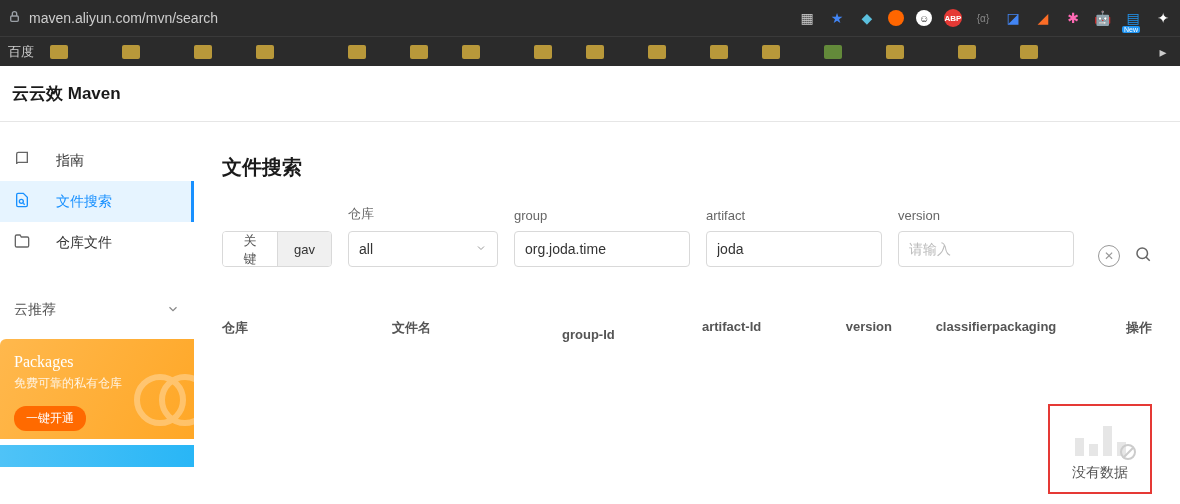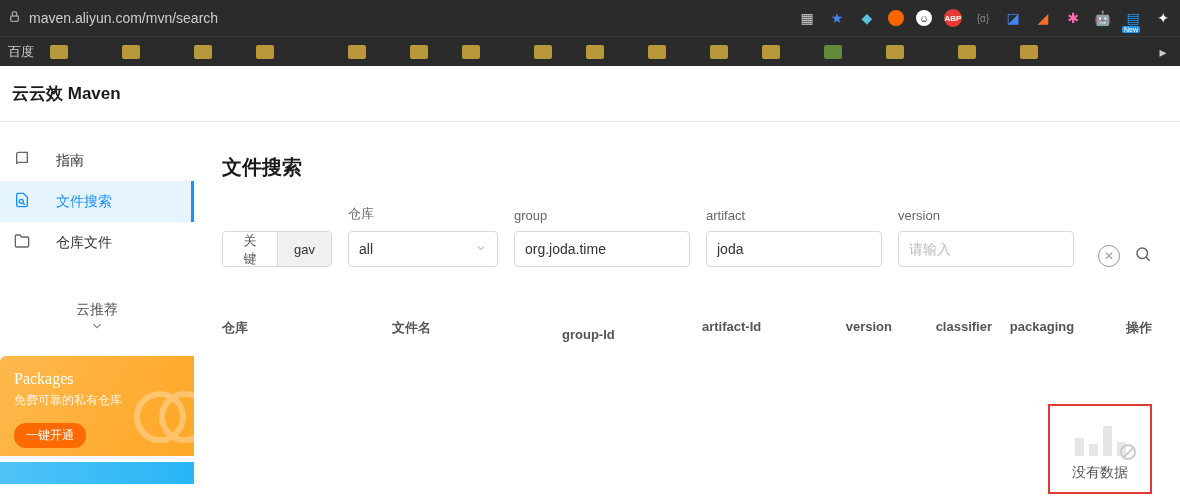--- a/index.html
+++ b/index.html
@@ -27,21 +27,21 @@
     .layout { display: flex; height: calc(504px - 36px - 30px - 56px); }
     
     
     .sidebar { width: 200px; display: flex; flex-direction: column; }
     .sidebar-nav { padding-top: 18px; }
     .sidebar-item { display: flex; align-items: center; gap: 26px; padding: 11px 14px; font-size: 14px; color: #333; cursor: pointer; }
     .sidebar-item.active { background: #e6f4ff; color: #1890ff; border-right: 3px solid #1890ff; }
     .sidebar-item svg { width: 16px; height: 16px; }
     .sidebar-item.active svg { stroke: #1890ff; }
     
-    .sidebar-section { margin-top: 28px; display: flex; align-items: center; justify-content: space-between; padding: 10px 14px; font-size: 14px; color: #555; cursor: pointer; flex-direction: column; }
+    .sidebar-section { margin-top: 28px; display: flex; align-items: center; justify-content: space-between; padding: 10px 14px; font-size: 14px; color: #555; cursor: pointer; }
     
     .promo-card { margin-top: 10px; height: 100px; background: linear-gradient(120deg, #ffb84d, #ffa726); border-radius: 6px 0 0 0; padding: 14px; position: relative; overflow: hidden; }
     .promo-title { color: #fff; font-size: 16px; font-weight: 500; font-family: Liberation Serif, serif; }
     .promo-sub { color: rgba(255,255,255,0.85); font-size: 12px; margin-top: 4px; }
     .promo-btn { background: #ff6a00; color: #fff; font-size: 12px; padding: 4px 12px; border-radius: 12px; border: none; margin-top: 14px; cursor: pointer; }
     .promo-shape { position: absolute; right: -20px; top: 30px; width: 80px; height: 50px; opacity: 0.3; }
     .promo-shape::before, .promo-shape::after { content:''; position:absolute; border: 6px solid #fff; border-radius: 50%; }
     .promo-shape::before { width: 40px; height: 40px; left: 0; top: 5px; }
     .promo-shape::after { width: 40px; height: 40px; left: 25px; top: 5px; }
     
@@ -68,21 +68,21 @@
     
     
     .table-header { display: flex; margin-top: 40px; padding: 12px 0; font-size: 13px; color: #555; font-weight: 600; }
     .th { text-align: left; }
     .th-repo { width: 170px; }
     .th-file { width: 170px; }
     .th-group { width: 140px; margin-top: 8px; }
     .th-artifact { width: 110px; }
     .th-version { width: 80px; text-align: right;}
     .th-classifier { width: 100px; text-align: right; }
-    .th-packaging { width: 100px; text-align: center; }
+    .th-packaging { width: 100px; text-align: left; }
     .th-action { width: 60px; text-align: right; }
     
     .empty-state { display: flex; flex-direction: column; align-items: flex-end; margin-top: 50px; }
     .empty-box { border: 2.5px solid #e53935; padding: 16px 22px 10px; display: flex; flex-direction: column; align-items: center; gap: 8px; }
     .empty-bars { display: flex; align-items: flex-end; gap: 5px; height: 34px; position: relative; }
     .bar { width: 9px; background: #e6e6e6; }
     .b1 { height: 18px; } .b2 { height: 12px; } .b3 { height: 30px; } .b4 { height: 14px; }
     .forbid { position: absolute; right: -10px; bottom: -4px; width: 16px; height: 16px; border: 2px solid #ccc; border-radius: 50%; }
     .forbid::after { content:''; position:absolute; width: 14px; height: 2px; background: #ccc; top: 6px; left: -1px; transform: rotate(-45deg); }
     .empty-text { font-size: 14px; color: #555; }

